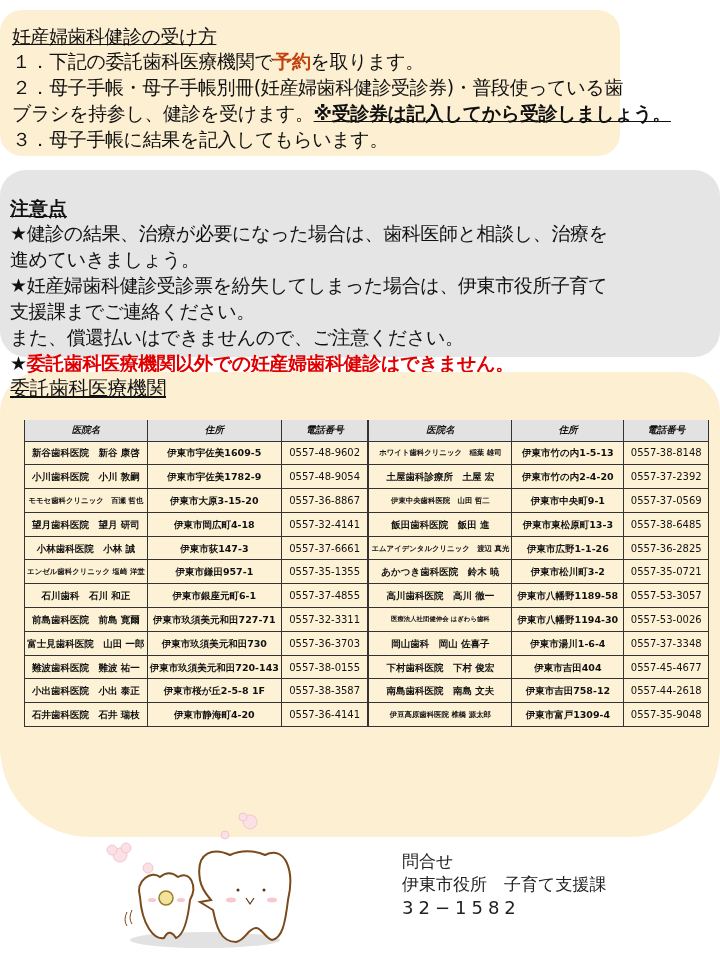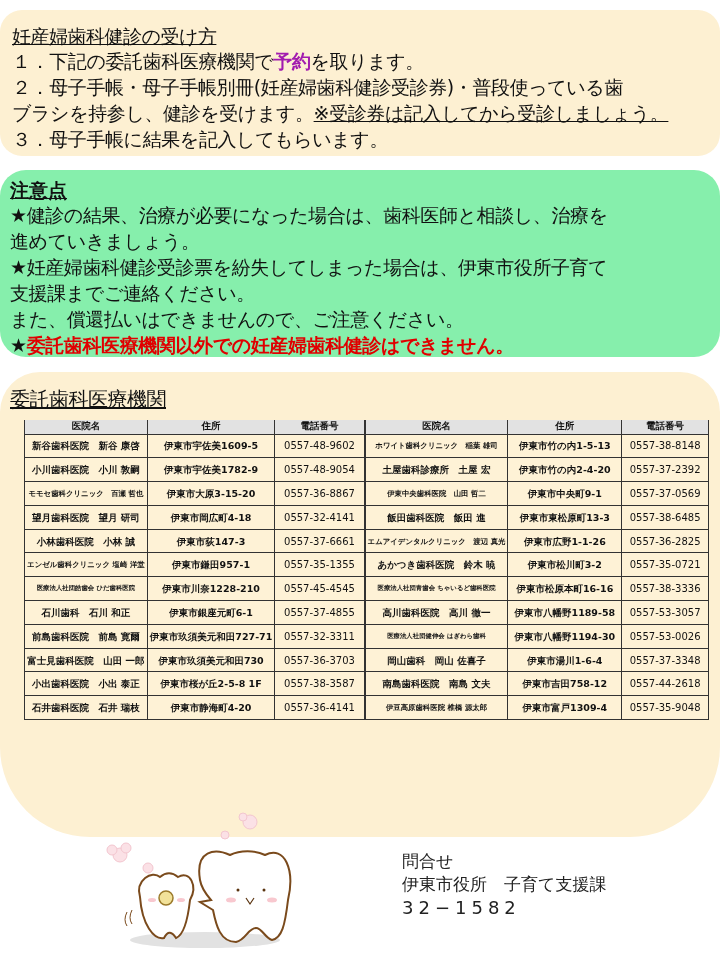--- a/index.html
+++ b/index.html
@@ -1,54 +1,54 @@
 <!DOCTYPE html>
 <html><head>
 <meta charset="utf-8">
 <style>
   * { box-sizing: border-box; margin: 0; padding: 0; }
   html, body { width: 720px; height: 960px; background: #ffffff; overflow: hidden; }
   body { position: relative; font-family: "DejaVu Sans", "Liberation Sans", sans-serif; color: #111; }
 
   .box1 {
-    position: absolute; left: 0; top: 10px; width: 720px; height: 146px;
+    position: absolute; left: 0; top: 10px; width: 620px; height: 146px;
     background: #fdf0d2; border-radius: 22px;
     padding: 14px 0 0 12px;
   }
   .box1 .title { font-size: 19px; text-decoration: underline; line-height: 24px; letter-spacing: -0.5px; }
   .box1 .line { font-size: 19px; line-height: 26px; letter-spacing: -0.4px; white-space: nowrap; }
-  .red { color: #a21caf; }
-  .ul-bold { text-decoration: underline; font-weight: normal; }
+  .red { color: #c2410c; }
+  .ul-bold { text-decoration: underline; font-weight: bold; }
 
   .box2 {
     position: absolute; left: 0; top: 170px; width: 720px; height: 187px;
-    background: #86efac; border-radius: 26px;
-    padding: 8px 0 0 10px;
+    background: #e5e5e5; border-radius: 26px;
+    padding: 26px 0 0 10px;
   }
   .box2 .title { font-size: 19px; text-decoration: underline; font-weight: bold; line-height: 24px; }
   .box2 .line { font-size: 19px; line-height: 26px; letter-spacing: -0.4px; white-space: nowrap; }
   .box2 .line.redline .txt { color: #e00000; font-weight: bold; }
 
   .box3 {
     position: absolute; left: 0; top: 372px; width: 720px; height: 465px;
     background: #fdf0d2; border-radius: 40px 40px 90px 90px;
   }
   .box3 .title {
-    position: absolute; left: 10px; top: 14px;
+    position: absolute; left: 10px; top: 3px;
     font-size: 20px; text-decoration: underline; letter-spacing: -0.5px;
   }
 
   table.clinics {
     position: absolute; left: 24px; top: 420px; width: 685px;
     border-collapse: collapse; background: #fef2d6;
     font-size: 10px;
   }
   table.clinics th {
-    background: #e2e2e2; font-weight: bold; font-size: 9.5px; height: 14px;
-    border-left: 1px solid #333; border-right: 1px solid #333;
+    background: #e2e2e2; font-weight: bold; font-size: 9.5px; height: 21px;
+    border-left: 1px solid #333; border-right: 1px solid #333; font-style: italic;
   }
   table.clinics td {
     height: 23.8px; border: 1px solid #333; text-align: center; white-space: nowrap;
     padding: 0 2px; line-height: 11px;
   }
   table.clinics td.name { text-align: center; font-weight: bold; font-size: 9.5px; }
   table.clinics td.name.small { font-size: 7.4px; }
   table.clinics td.name.tiny { font-size: 6.4px; }
   table.clinics td.addr { font-weight: bold; font-size: 9.5px; margin-left: 18px; }
   table.clinics td.tel { font-size: 10px; }
@@ -156,28 +156,20 @@
       </tr>
       <tr>
         <td class="name small"><span>エンゼル歯科クリニック 塩崎 洋堂</span></td>
         <td class="addr"><span>伊東市鎌田957-1</span></td>
         <td class="tel gap"><span>0557-35-1355</span></td>
         <td class="name "><span>あかつき歯科医院　鈴木 暁</span></td>
         <td class="addr"><span>伊東市松川町3-2</span></td>
         <td class="tel"><span>0557-35-0721</span></td>
       </tr>
       <tr>
-        <td class="name tiny"><span>医療法人社団皓歯会 ひだ歯科医院</span></td>
-        <td class="addr"><span>伊東市川奈1228-210</span></td>
-        <td class="tel gap"><span>0557-45-4545</span></td>
-        <td class="name tiny"><span>医療法人社団青歯会 ちゃいるど歯科医院</span></td>
-        <td class="addr"><span>伊東市松原本町16-16</span></td>
-        <td class="tel"><span>0557-38-3336</span></td>
-      </tr>
-      <tr>
         <td class="name "><span>石川歯科　石川 和正</span></td>
         <td class="addr"><span>伊東市銀座元町6-1</span></td>
         <td class="tel gap"><span>0557-37-4855</span></td>
         <td class="name "><span>高川歯科医院　高川 徹一</span></td>
         <td class="addr"><span>伊東市八幡野1189-58</span></td>
         <td class="tel"><span>0557-53-3057</span></td>
       </tr>
       <tr>
         <td class="name "><span>前島歯科医院　前島 寛爾</span></td>
         <td class="addr"><span>伊東市玖須美元和田727-71</span></td>
@@ -186,20 +178,28 @@
         <td class="addr"><span>伊東市八幡野1194-30</span></td>
         <td class="tel"><span>0557-53-0026</span></td>
       </tr>
       <tr>
         <td class="name "><span>富士見歯科医院　山田 一郎</span></td>
         <td class="addr"><span>伊東市玖須美元和田730</span></td>
         <td class="tel gap"><span>0557-36-3703</span></td>
         <td class="name "><span>岡山歯科　岡山 佐喜子</span></td>
         <td class="addr"><span>伊東市湯川1-6-4</span></td>
         <td class="tel"><span>0557-37-3348</span></td>
+      </tr>
+      <tr>
+        <td class="name "><span>難波歯科医院　難波 祐一</span></td>
+        <td class="addr"><span>伊東市玖須美元和田720-143</span></td>
+        <td class="tel gap"><span>0557-38-0155</span></td>
+        <td class="name "><span>下村歯科医院　下村 俊宏</span></td>
+        <td class="addr"><span>伊東市吉田404</span></td>
+        <td class="tel"><span>0557-45-4677</span></td>
       </tr>
       <tr>
         <td class="name "><span>小出歯科医院　小出 泰正</span></td>
         <td class="addr"><span>伊東市桜が丘2-5-8 1F</span></td>
         <td class="tel gap"><span>0557-38-3587</span></td>
         <td class="name "><span>南島歯科医院　南島 文夫</span></td>
         <td class="addr"><span>伊東市吉田758-12</span></td>
         <td class="tel"><span>0557-44-2618</span></td>
       </tr>
       <tr>

